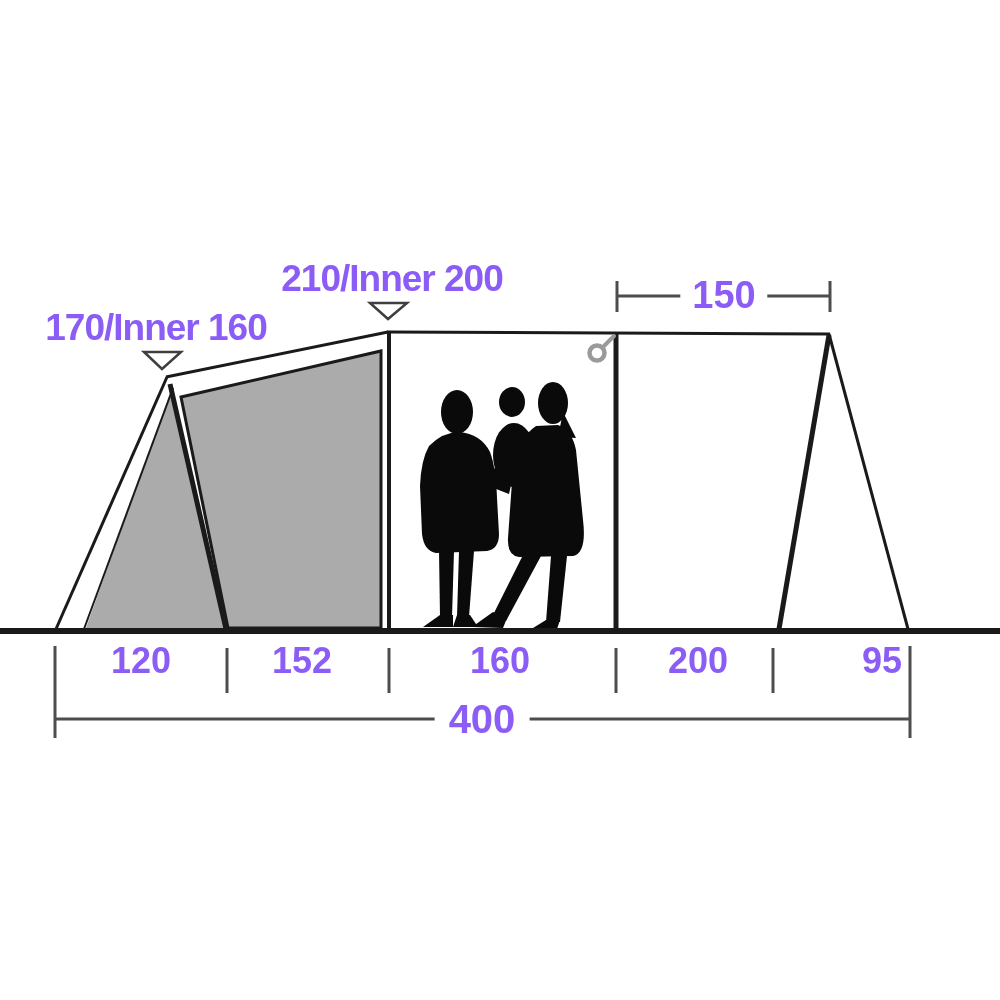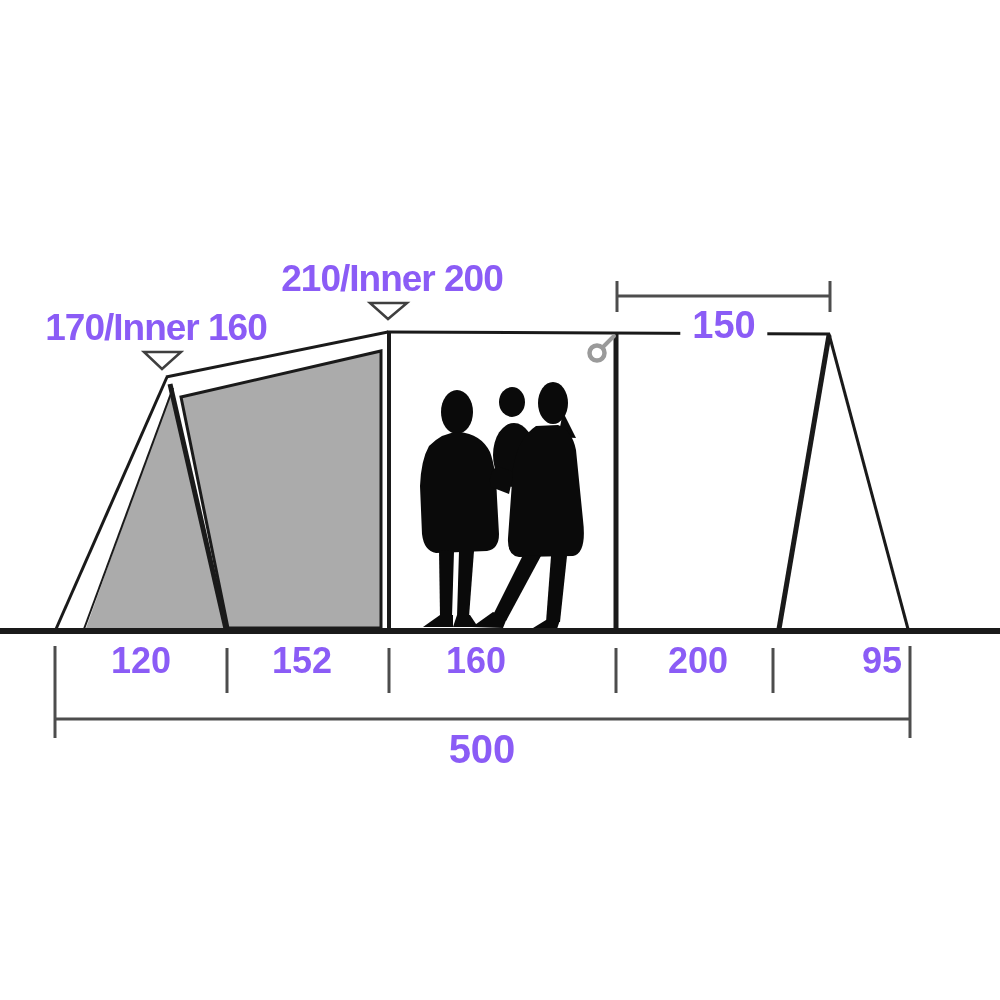--- a/index.html
+++ b/index.html
@@ -14,27 +14,27 @@
   .lbl{
     position:absolute;
     transform:translateX(-50%);
     font-weight:700;
     color:#8b5cf6;
     line-height:1;
     white-space:nowrap;
   }
   .peak{font-size:37px;letter-spacing:-1px;}
   .seg{font-size:36px;top:643px;}
-  .on-line{background:#ffffff;margin-top:30px;}
+  .on-line{background:#ffffff;}
   #peak-left{left:156px;top:309px;}
   #peak-mid{left:392px;top:260px;}
   #dim-150{left:724px;top:276px;font-size:38px;padding:0 12px;}
   #seg-120{left:141px;}
   #seg-115{left:302px;}
-  #seg-160{left:476px;}
+  #seg-160{left:500px;}
   #seg-110{left:698px;}
   #seg-95{left:882px;}
   #dim-600{left:482px;top:699px;font-size:40px;padding:0 14px;}
 
   .s-outline{stroke:var(--outline,#1a1a1a);fill:none;}
   .s-dim{stroke:var(--dimension,#4d4d4d);fill:none;}
   .s-ring{stroke:var(--ring,#9a9a9a);fill:none;}
   .f-panel{fill:var(--panel,#ababab);}
   .f-sil{fill:var(--silhouette,#0a0a0a);stroke:none;}
   .arrow{fill:#ffffff;stroke:#3f3f3f;stroke-width:2.5;}
@@ -115,14 +115,14 @@
   <div class="lbl peak" id="peak-left">170/Inner 160</div>
   <div class="lbl peak" id="peak-mid">210/Inner 200</div>
   <div class="lbl on-line" id="dim-150">150</div>
 
   <div class="lbl seg" id="seg-120">120</div>
   <div class="lbl seg" id="seg-115">152</div>
   <div class="lbl seg" id="seg-160">160</div>
   <div class="lbl seg" id="seg-110">200</div>
   <div class="lbl seg" id="seg-95">95</div>
 
-  <div class="lbl on-line" id="dim-600">500</div>
+  <div class="lbl on-line" id="dim-600">400</div>
 </div>
 
 </body></html>

